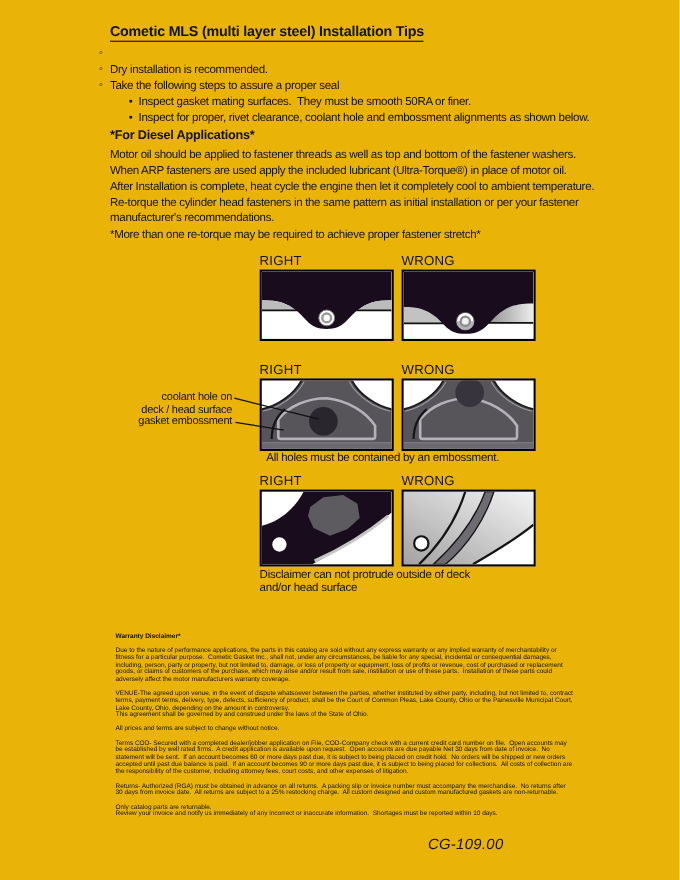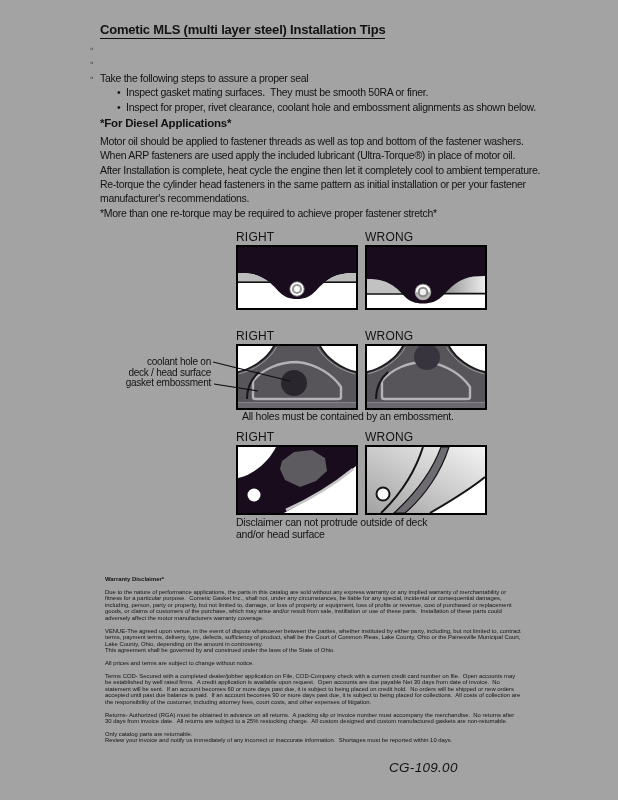--- a/index.html
+++ b/index.html
@@ -1,16 +1,16 @@
 <!DOCTYPE html>
 <html><head>
 <meta charset="utf-8">
 <style>
   html,body{margin:0;padding:0;background:#fff;}
-  .page{position:relative;width:618px;height:800px;background:#a3a3a3;overflow:hidden;
+  .page{position:relative;width:618px;height:800px;background:#eab308;overflow:hidden;
         font-family:"Liberation Sans","DejaVu Sans",sans-serif;color:#121212;}
   .abs{position:absolute;}
 
   .title{left:100px;top:20px;font-size:13px;font-weight:bold;letter-spacing:-0.2px;
          border-bottom:1.7px solid #111;padding-bottom:1px;display:inline-block;}
 
   .bullets{left:90px;top:42px;width:460px;}
   .b-row{display:flex;font-size:10.5px;line-height:14.4px;letter-spacing:-0.28px;white-space:pre-wrap;}
   .b-row .marker{flex:none;width:10px;font-size:10px;}
   .b-sub{margin-left:27px;}
@@ -45,20 +45,21 @@
   <div class="abs" style="left:100px;top:20px;">
     <span class="title" style="position:static;">Cometic MLS (multi layer steel) Installation Tips</span>
   </div>
 
   <div class="abs bullets">
     <div class="b-row">
       <span class="marker">◦</span>
     </div>
     <div class="b-row">
       <span class="marker">◦</span>
+      <span>Dry installation is recommended.</span>
     </div>
     <div class="b-row">
       <span class="marker">◦</span>
       <span>Take the following steps to assure a proper seal</span>
     </div>
     <div class="b-row b-sub">
       <span class="marker">•</span>
       <span>Inspect gasket mating surfaces.  They must be smooth 50RA or finer.</span>
     </div>
     <div class="b-row b-sub">

